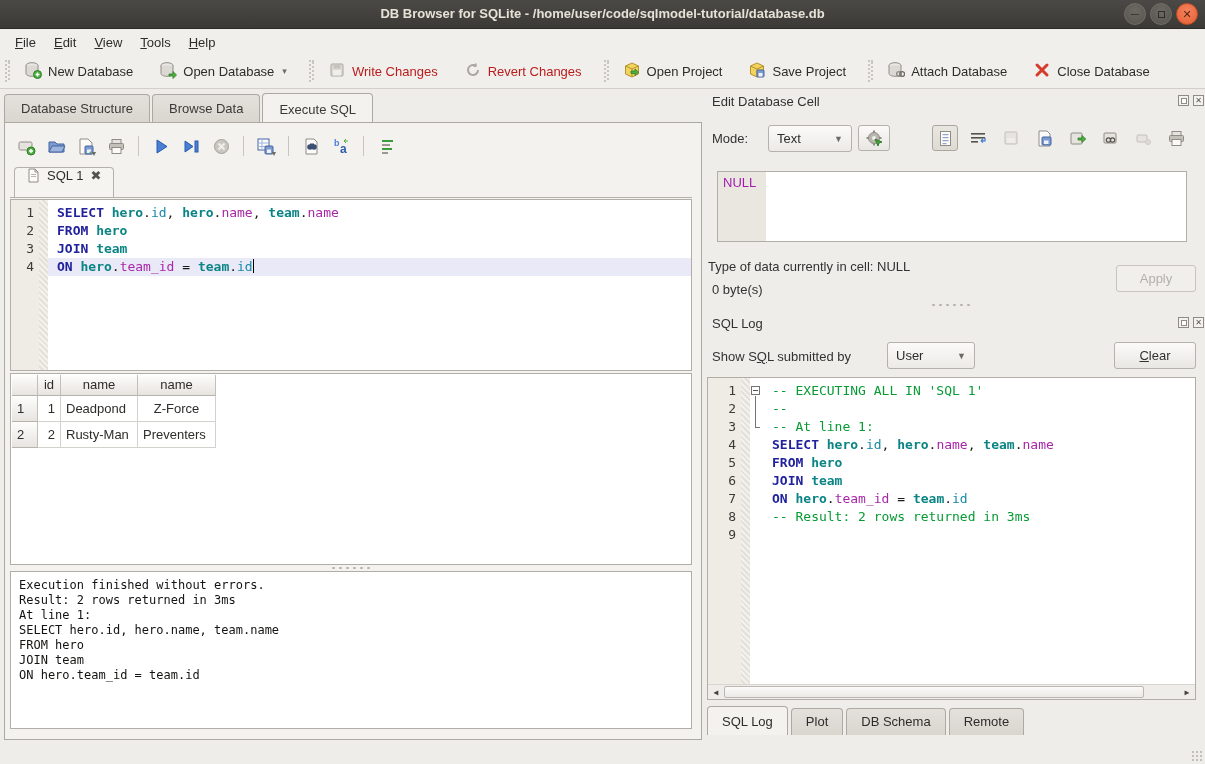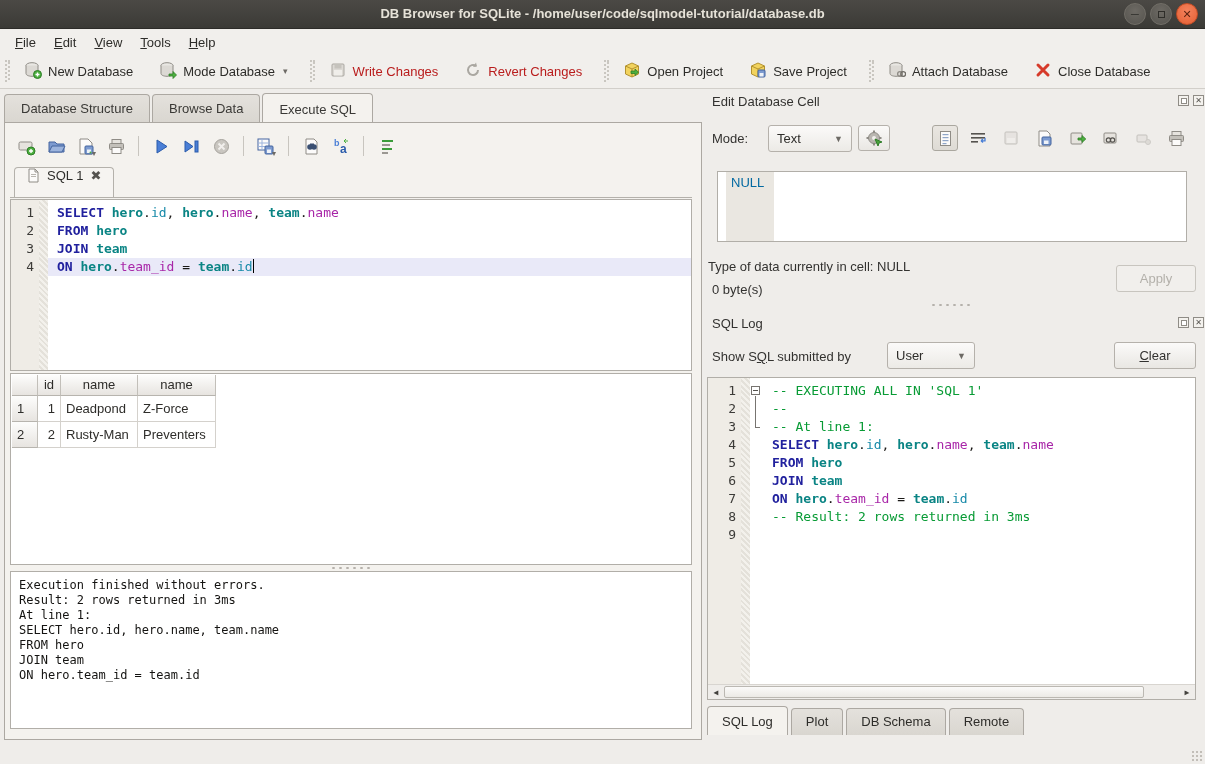--- a/index.html
+++ b/index.html
@@ -103,21 +103,21 @@
     text-align:center; color:#333230; }
   .btn.disabled { color:#b3b0aa; background:#f1efec; border-color:#c8c5bf; }
   .btn u { text-decoration:underline; }
 
   .tool-ico { position:absolute; width:26px; height:26px; display:flex; align-items:center; justify-content:center; }
   .tool-ico svg { width:19px; height:19px; }
   .tool-ico.framed { border:1px solid #aaa79f; border-radius:3px; background:linear-gradient(#e9e6e1,#dedbd5); }
   .tool-ico.btnlike { border:1px solid #b5b1ab; border-radius:3px; background:linear-gradient(#fbfaf9,#e9e7e3); width:32px; }
 
   .cell-editor { position:absolute; left:717px; top:171px; width:470px; height:71px; background:#fff; border:1px solid #b1aea8; }
-  .cell-gutter { position:absolute; left:8px; top:0; bottom:0; width:48px; background:#eae7e1; padding:3px 0 0 5px; color:#0369a1; }
+  .cell-gutter { position:absolute; left:0; top:0; bottom:0; width:48px; background:#eae7e1; padding:3px 0 0 5px; color:#a21caf; }
 
   
   .hscroll { position:absolute; height:15px; background:#efedea; border-top:1px solid #d8d5d0; }
   .sb-arrow { position:absolute; top:1px; width:14px; height:13px; font-size:8px; line-height:13px; text-align:center; color:#44423e; }
   .sb-handle { position:absolute; top:1px; height:12px; background:linear-gradient(#fbfaf9,#eceae6); border:1px solid #bbb8b2; border-radius:2px; }
 
   
   .bottom-tabs { position:absolute; left:707px; top:707px; display:flex; align-items:flex-end; height:28px; }
   .btab { padding:5px 14px 6px; border:1px solid #aca8a2; border-bottom:none; background:linear-gradient(#e4e1dc,#d9d6d0); border-radius:4px 4px 0 0; margin-right:3px; }
   .btab.active { background:#f4f2ee; padding-top:7px; }
@@ -160,21 +160,21 @@
             <path d="M13.5 11.5v4M11.5 13.5h4" stroke="#fff" stroke-width="1.4"></path>
           </svg></span>
         <span>New Database</span>
       </div>
       <div class="tb-btn">
         <span><svg viewBox="0 0 18 18">
             <ellipse cx="8" cy="4.5" rx="6" ry="2.8" fill="#e9e7e3" stroke="#8f8c86"></ellipse>
             <path d="M2 4.5v8c0 1.6 2.7 2.8 6 2.8s6-1.2 6-2.8v-8" fill="#dcd9d4" stroke="#8f8c86"></path>
             <path d="M10 13h4v-2.5l3.5 3.5-3.5 3.5V15h-4z" fill="#4caf3f" stroke="#2e7d27" stroke-width=".8"></path>
           </svg></span>
-        <span>Mode Database</span>
+        <span>Open Database</span>
         <span class="dd-arrow">▾</span>
       </div>
       <div class="tb-handle"></div>
       <div class="tb-btn disabled">
         <span><svg viewBox="0 0 18 18">
             <rect x="3" y="3" width="12" height="12" rx="1" fill="#dcd9d4" stroke="#aaa7a1"></rect>
             <rect x="5.5" y="3.5" width="7" height="4" fill="#c6c3bd"></rect>
             <rect x="5" y="9" width="8" height="5.5" fill="#f0eeea"></rect>
           </svg></span>
         <span>Write Changes</span>
@@ -344,21 +344,21 @@
   </div>
 
   <div class="grid" id="results-grid">
       <div class="gcell ghead" style="left: 1px; top: 1px; width: 26px; height: 21px; line-height: 20px;"></div>
       <div class="gcell ghead" style="left: 27px; top: 1px; width: 23px; height: 21px; line-height: 20px;">id</div>
       <div class="gcell ghead" style="left: 50px; top: 1px; width: 77px; height: 21px; line-height: 20px;">name</div>
       <div class="gcell ghead" style="left: 127px; top: 1px; width: 78px; height: 21px; line-height: 20px;">name</div>
       <div class="gcell ghead" style="left: 1px; top: 22px; width: 26px; height: 26px; line-height: 25px; text-align: left;">1</div>
       <div class="gcell gnum" style="left: 27px; top: 22px; width: 23px; height: 26px;">1</div>
       <div class="gcell" style="left: 50px; top: 22px; width: 77px; height: 26px;">Deadpond</div>
-      <div class="gcell" style="left: 127px; top: 22px; width: 78px; height: 26px;">Z-Force</div>
+      <div class="gcell" style="left: 127px; top: 22px; width: 78px; height: 26px; text-align: center;">Z-Force</div>
       <div class="gcell ghead" style="left: 1px; top: 48px; width: 26px; height: 26px; line-height: 25px; text-align: left;">2</div>
       <div class="gcell gnum" style="left: 27px; top: 48px; width: 23px; height: 26px;">2</div>
       <div class="gcell" style="left: 50px; top: 48px; width: 77px; height: 26px;">Rusty-Man</div>
       <div class="gcell" style="left: 127px; top: 48px; width: 78px; height: 26px;">Preventers</div>
     </div>
 
   <div class="hdots" style="left:330px; top:566px;"></div>
 
   <div class="msgbox"><span id="msg-text">Execution finished without errors.
 Result: 2 rows returned in 3ms

